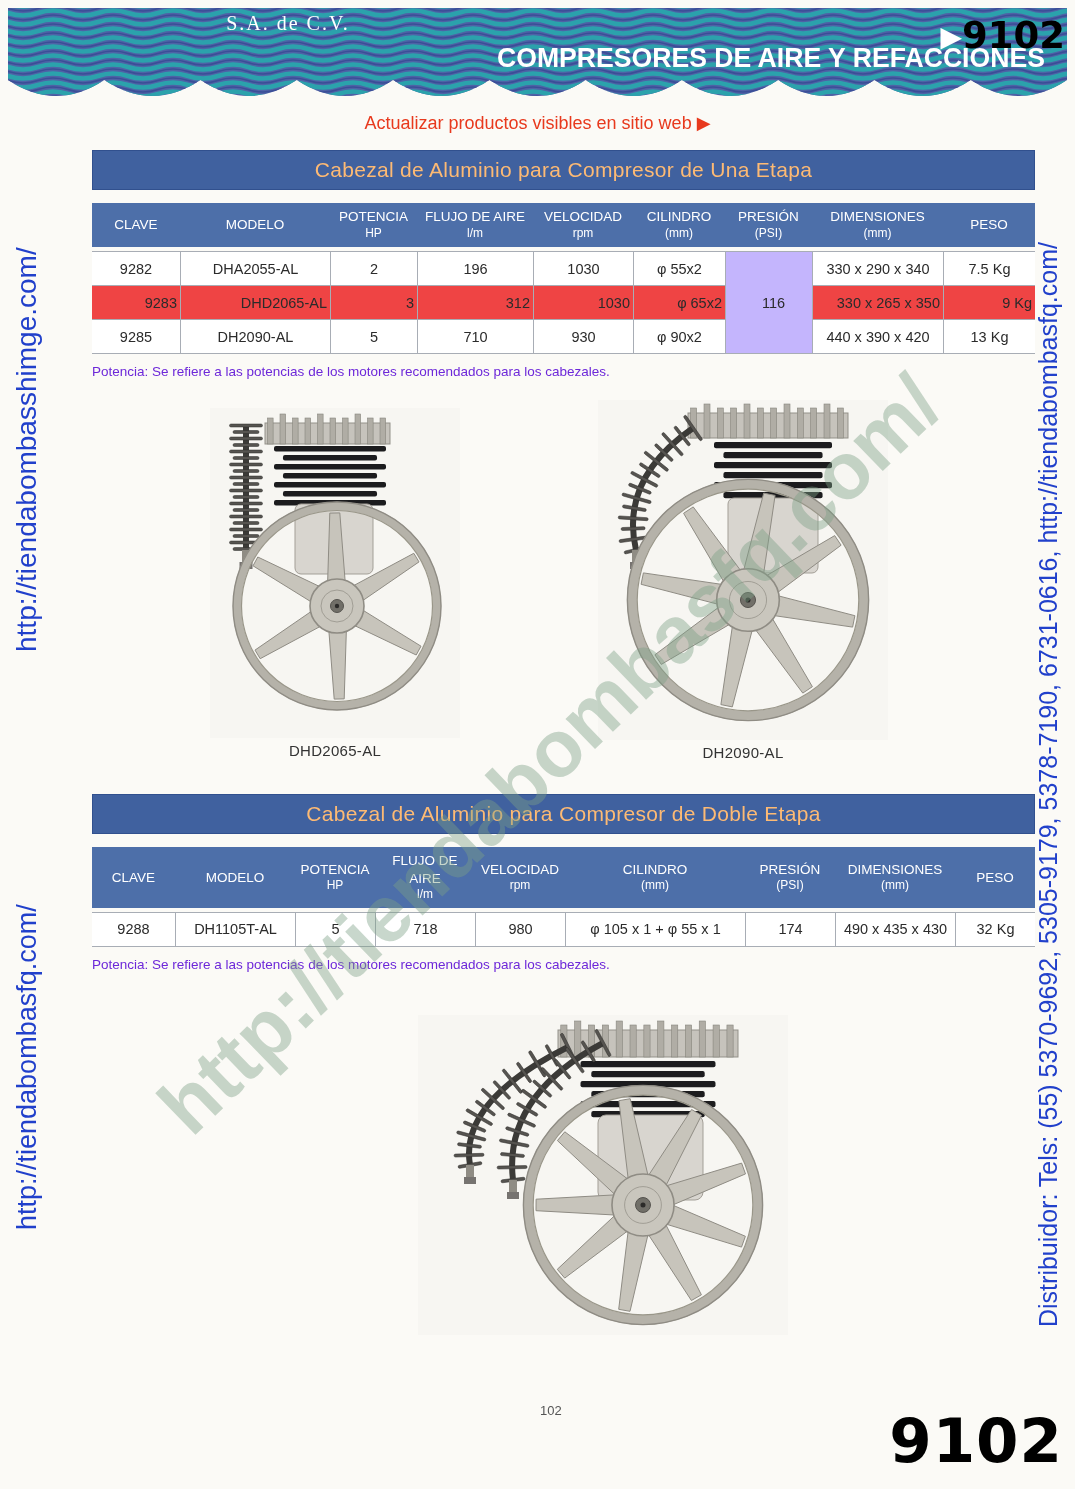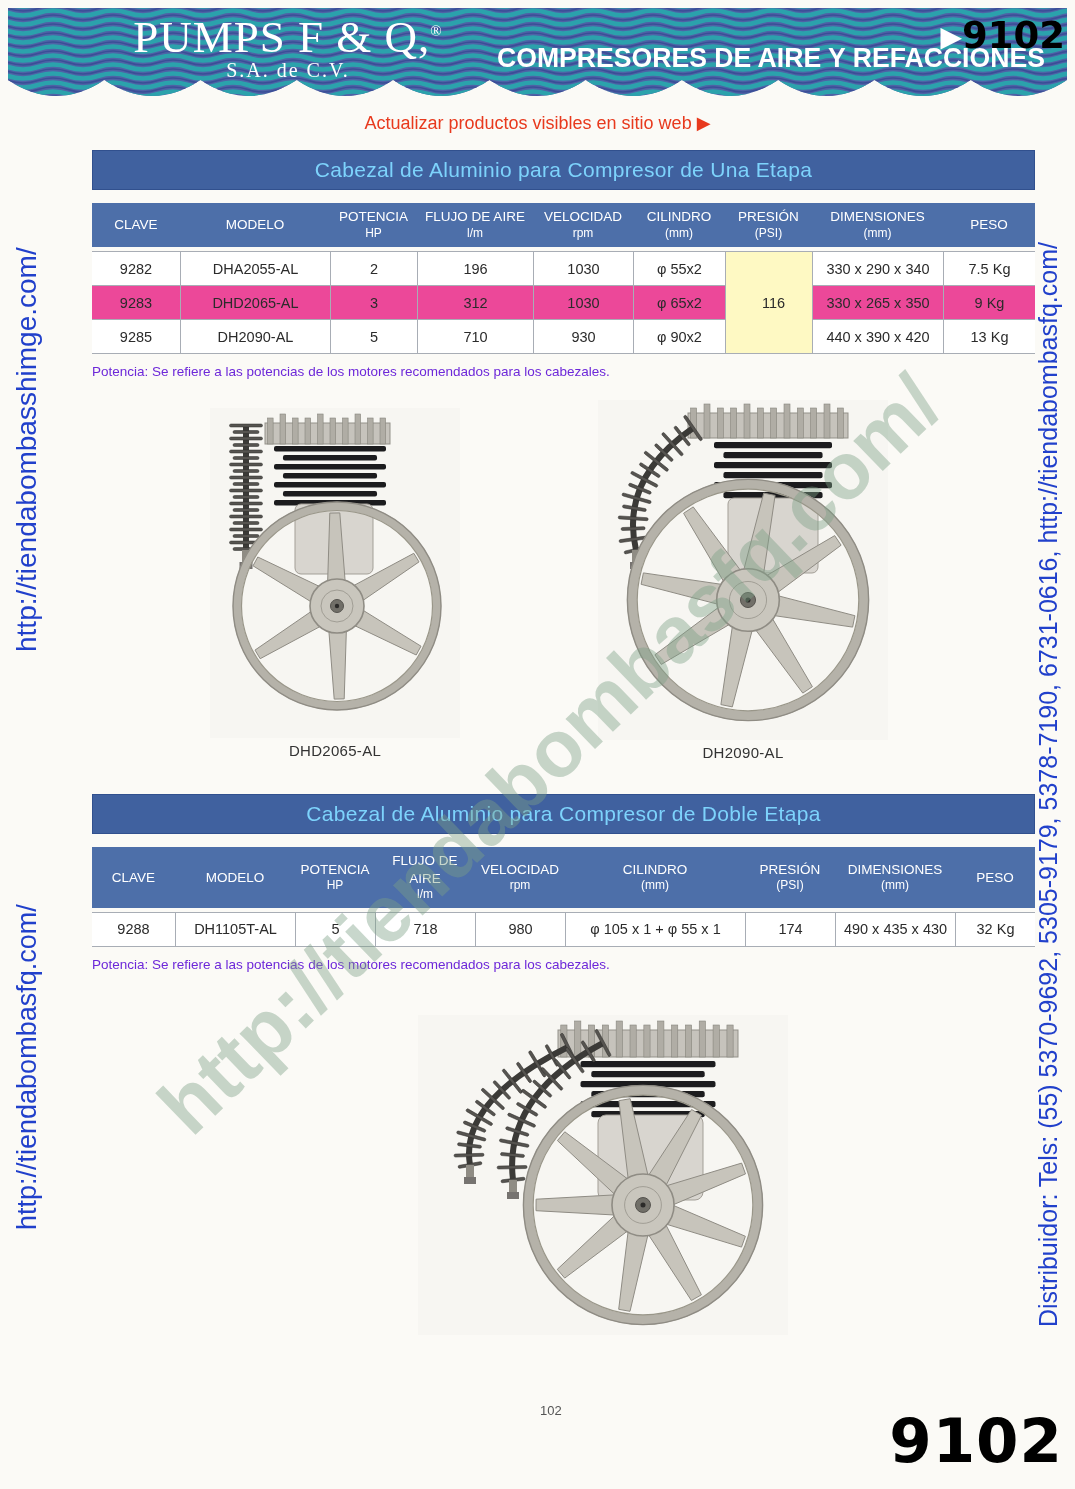--- a/index.html
+++ b/index.html
@@ -16,32 +16,32 @@
   .tagline{position:absolute;left:497px;top:42px;z-index:2;color:#fff;font-size:28px;font-weight:bold;
            letter-spacing:0px;white-space:nowrap;transform:scaleX(.95);transform-origin:left;}
   .topcode{position:absolute;right:10px;top:14px;z-index:7;white-space:nowrap;}
   .topcode .tri{color:#fff;font-size:28px;vertical-align:2px;}
   .topcode .num{color:#000;font-size:37px;font-weight:bold;font-family:"DejaVu Sans",sans-serif;letter-spacing:0px;}
   
   .action{position:absolute;left:0;top:112px;width:100%;text-align:center;color:#e8391d;font-size:18px;z-index:2;}
   
   .tblwrap{position:absolute;left:92px;width:943px;z-index:2;}
   .t1{top:150px;} .t2{top:794px;}
-  .tbl-title{height:40px;background:#40619f;border:1px solid #31508e;box-sizing:border-box;color:#7dd3fc;
+  .tbl-title{height:40px;background:#40619f;border:1px solid #31508e;box-sizing:border-box;color:#fdba74;
              font-size:21px;display:flex;align-items:center;justify-content:center;letter-spacing:.3px;}
   table.spec{width:100%;border-collapse:separate;border-spacing:0;margin-top:13px;table-layout:fixed;}
   table.spec th{background:#4d6fa9;color:#fff;font-weight:normal;font-size:13.5px;line-height:1.3;
                 padding:5px 2px;height:34px;border-bottom:4px solid #fbfaf6;text-align:center;vertical-align:middle;}
   table.spec th .h2{display:block;font-size:12px;}
   table.spec td{background:#fff;color:#2b2b2b;font-size:14.5px;text-align:center;height:33px;
                 border-bottom:1px solid #a8adb5;border-left:1px solid #a8adb5;padding:0 3px;}
   table.spec td:first-child{border-left:none;}
   table.spec tbody tr:first-child td{border-top:1px solid #a8adb5;}
-  table.spec tr.alt td{background:#ec4899;}
-  table.spec td.merged{background:#fef9c3;padding-left:12px;}
+  table.spec tr.alt td{background:#ef4444;text-align:right;}
+  table.spec td.merged{background:#c4b5fd;padding-left:12px;}
   .note{margin-top:10px;font-size:13.5px;color:#6d28d9;}
   
   .figure{position:absolute;z-index:2;text-align:center;}
   .figure svg{display:block;background:#f7f6f2;}
   .caption{font-size:15px;color:#333;margin-top:4px;letter-spacing:.3px;}
   .fig1{left:210px;top:408px;width:250px;}
   .fig2{left:598px;top:400px;width:290px;}
   .fig3{left:418px;top:1015px;width:370px;}
   
   .vert{position:absolute;writing-mode:vertical-rl;transform:rotate(180deg);white-space:nowrap;
@@ -95,21 +95,20 @@
           <path d="M-30 86 q15 -5 30 0 q15 5 30 0 q15 -5 30 0 q15 5 30 0 q15 -5 30 0 q15 5 30 0 q15 -5 30 0 q15 5 30 0 q15 -5 30 0 q15 5 30 0 q15 -5 30 0 q15 5 30 0 q15 -5 30 0 q15 5 30 0 q15 -5 30 0 q15 5 30 0 q15 -5 30 0 q15 5 30 0 q15 -5 30 0 q15 5 30 0 q15 -5 30 0 q15 5 30 0 q15 -5 30 0 q15 5 30 0 q15 -5 30 0 q15 5 30 0 q15 -5 30 0 q15 5 30 0 q15 -5 30 0 q15 5 30 0 q15 -5 30 0 q15 5 30 0 q15 -5 30 0 q15 5 30 0 q15 -5 30 0 q15 5 30 0 q15 -5 30 0 q15 5 30 0 q15 -5 30 0 q15 5 30 0" fill="none" stroke="#2ba2ac" stroke-width="4.6"></path>
           <path d="M-30 86 q15 -5 30 0 q15 5 30 0 q15 -5 30 0 q15 5 30 0 q15 -5 30 0 q15 5 30 0 q15 -5 30 0 q15 5 30 0 q15 -5 30 0 q15 5 30 0 q15 -5 30 0 q15 5 30 0 q15 -5 30 0 q15 5 30 0 q15 -5 30 0 q15 5 30 0 q15 -5 30 0 q15 5 30 0 q15 -5 30 0 q15 5 30 0 q15 -5 30 0 q15 5 30 0 q15 -5 30 0 q15 5 30 0 q15 -5 30 0 q15 5 30 0 q15 -5 30 0 q15 5 30 0 q15 -5 30 0 q15 5 30 0 q15 -5 30 0 q15 5 30 0 q15 -5 30 0 q15 5 30 0 q15 -5 30 0 q15 5 30 0 q15 -5 30 0 q15 5 30 0 q15 -5 30 0 q15 5 30 0" fill="none" stroke="#3b4e97" stroke-width="1.5" transform="translate(0 4.5)"></path>
           <path d="M-30 95 q15 -5 30 0 q15 5 30 0 q15 -5 30 0 q15 5 30 0 q15 -5 30 0 q15 5 30 0 q15 -5 30 0 q15 5 30 0 q15 -5 30 0 q15 5 30 0 q15 -5 30 0 q15 5 30 0 q15 -5 30 0 q15 5 30 0 q15 -5 30 0 q15 5 30 0 q15 -5 30 0 q15 5 30 0 q15 -5 30 0 q15 5 30 0 q15 -5 30 0 q15 5 30 0 q15 -5 30 0 q15 5 30 0 q15 -5 30 0 q15 5 30 0 q15 -5 30 0 q15 5 30 0 q15 -5 30 0 q15 5 30 0 q15 -5 30 0 q15 5 30 0 q15 -5 30 0 q15 5 30 0 q15 -5 30 0 q15 5 30 0 q15 -5 30 0 q15 5 30 0 q15 -5 30 0 q15 5 30 0" fill="none" stroke="#2ba2ac" stroke-width="4.6"></path>
           <path d="M-30 95 q15 -5 30 0 q15 5 30 0 q15 -5 30 0 q15 5 30 0 q15 -5 30 0 q15 5 30 0 q15 -5 30 0 q15 5 30 0 q15 -5 30 0 q15 5 30 0 q15 -5 30 0 q15 5 30 0 q15 -5 30 0 q15 5 30 0 q15 -5 30 0 q15 5 30 0 q15 -5 30 0 q15 5 30 0 q15 -5 30 0 q15 5 30 0 q15 -5 30 0 q15 5 30 0 q15 -5 30 0 q15 5 30 0 q15 -5 30 0 q15 5 30 0 q15 -5 30 0 q15 5 30 0 q15 -5 30 0 q15 5 30 0 q15 -5 30 0 q15 5 30 0 q15 -5 30 0 q15 5 30 0 q15 -5 30 0 q15 5 30 0 q15 -5 30 0 q15 5 30 0 q15 -5 30 0 q15 5 30 0" fill="none" stroke="#3b4e97" stroke-width="1.5" transform="translate(0 4.5)"></path>
           <path d="M-30 104 q15 -5 30 0 q15 5 30 0 q15 -5 30 0 q15 5 30 0 q15 -5 30 0 q15 5 30 0 q15 -5 30 0 q15 5 30 0 q15 -5 30 0 q15 5 30 0 q15 -5 30 0 q15 5 30 0 q15 -5 30 0 q15 5 30 0 q15 -5 30 0 q15 5 30 0 q15 -5 30 0 q15 5 30 0 q15 -5 30 0 q15 5 30 0 q15 -5 30 0 q15 5 30 0 q15 -5 30 0 q15 5 30 0 q15 -5 30 0 q15 5 30 0 q15 -5 30 0 q15 5 30 0 q15 -5 30 0 q15 5 30 0 q15 -5 30 0 q15 5 30 0 q15 -5 30 0 q15 5 30 0 q15 -5 30 0 q15 5 30 0 q15 -5 30 0 q15 5 30 0 q15 -5 30 0 q15 5 30 0" fill="none" stroke="#2ba2ac" stroke-width="4.6"></path>
           <path d="M-30 104 q15 -5 30 0 q15 5 30 0 q15 -5 30 0 q15 5 30 0 q15 -5 30 0 q15 5 30 0 q15 -5 30 0 q15 5 30 0 q15 -5 30 0 q15 5 30 0 q15 -5 30 0 q15 5 30 0 q15 -5 30 0 q15 5 30 0 q15 -5 30 0 q15 5 30 0 q15 -5 30 0 q15 5 30 0 q15 -5 30 0 q15 5 30 0 q15 -5 30 0 q15 5 30 0 q15 -5 30 0 q15 5 30 0 q15 -5 30 0 q15 5 30 0 q15 -5 30 0 q15 5 30 0 q15 -5 30 0 q15 5 30 0 q15 -5 30 0 q15 5 30 0 q15 -5 30 0 q15 5 30 0 q15 -5 30 0 q15 5 30 0 q15 -5 30 0 q15 5 30 0 q15 -5 30 0 q15 5 30 0" fill="none" stroke="#3b4e97" stroke-width="1.5" transform="translate(0 4.5)"></path>
         </g>
       </svg>
   </div>
   <div class="brandwrap">
-    <div class="brandname"><span>PUMPS F &amp; Q,</span><span class="reg">®</span></div>
     <div class="brandsub">S.A. de C.V.</div>
   </div>
   <div class="tagline">COMPRESORES DE AIRE Y REFACCIONES</div>
   <div class="topcode">
     <span class="tri">▶</span><span class="num">9102</span>
   </div>
 
   <div class="action">
     <span>Actualizar productos visibles en sitio web</span> <span>▶</span>
   </div>

